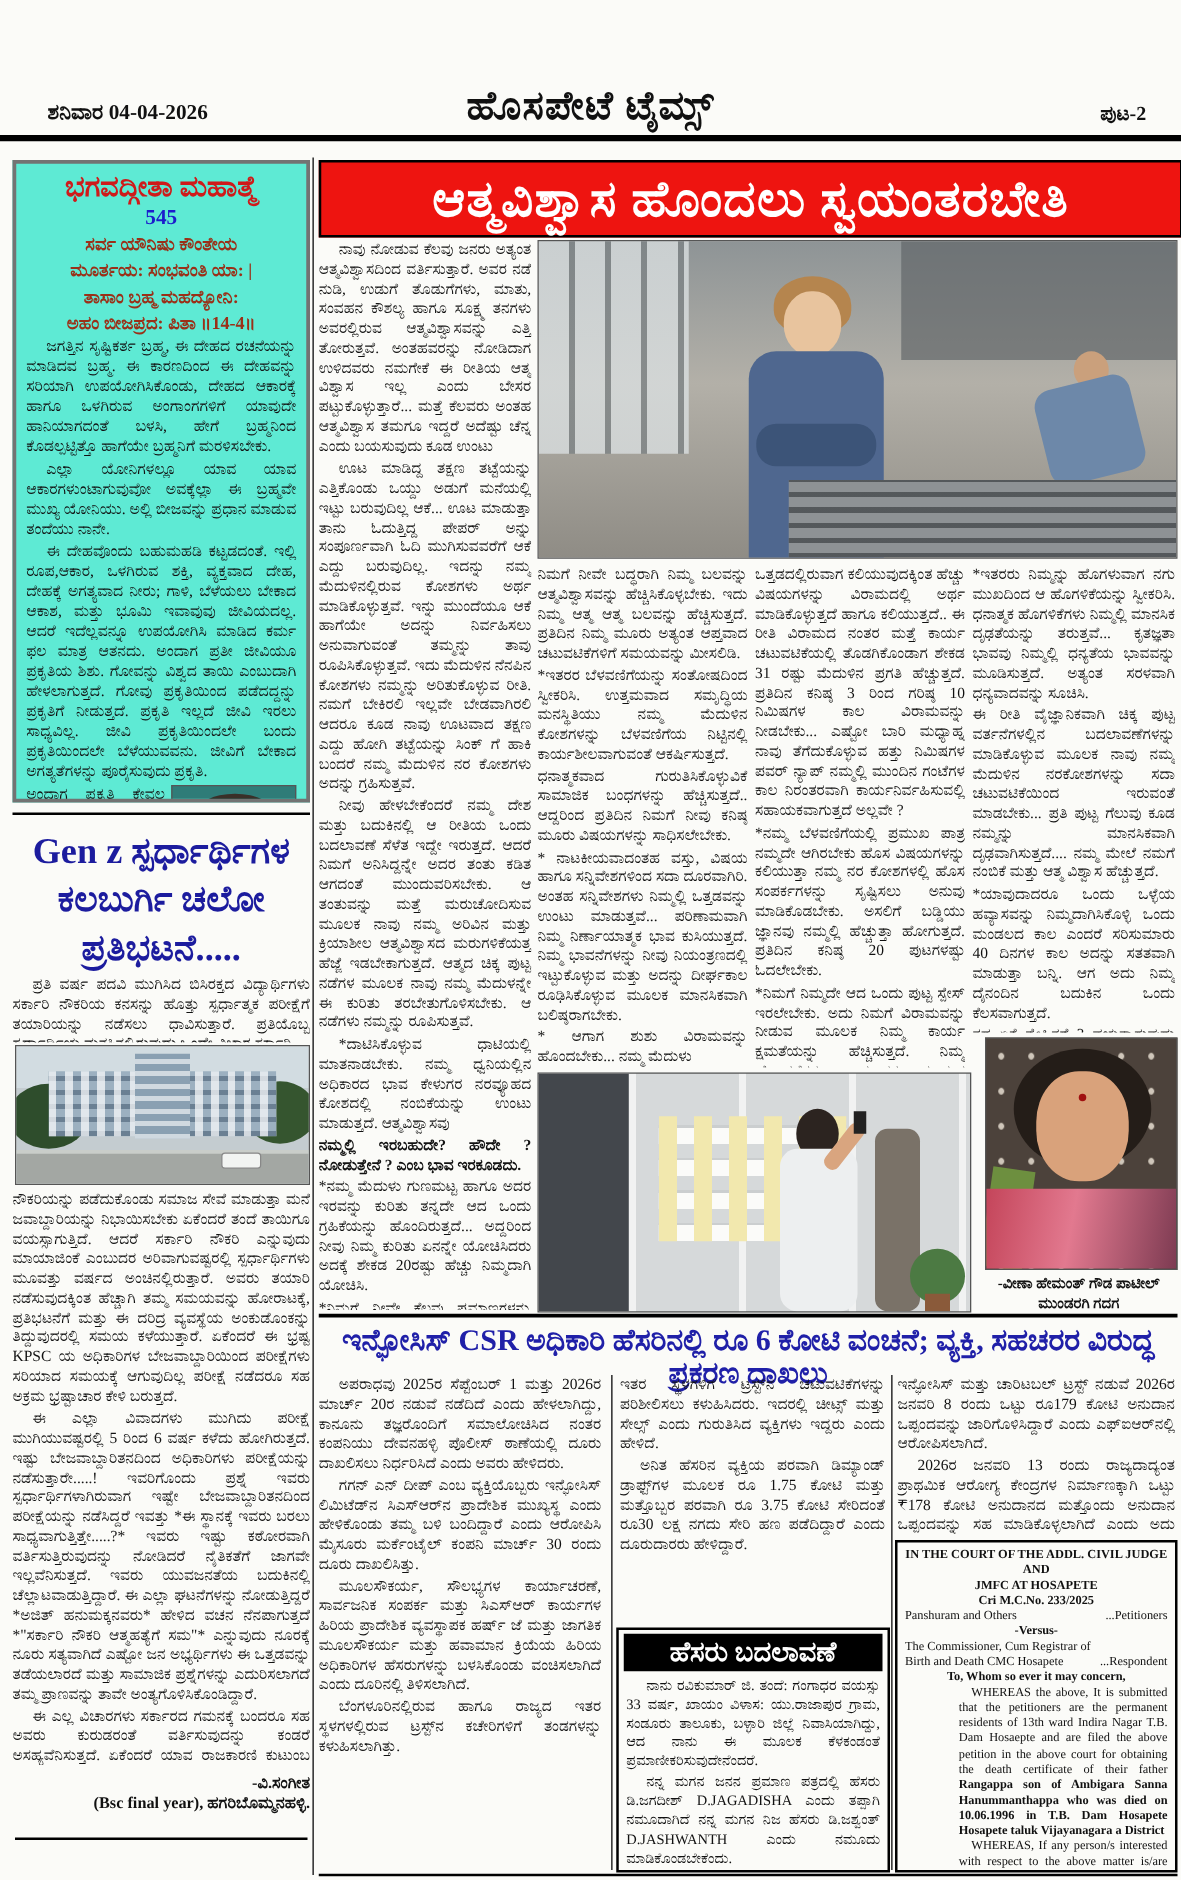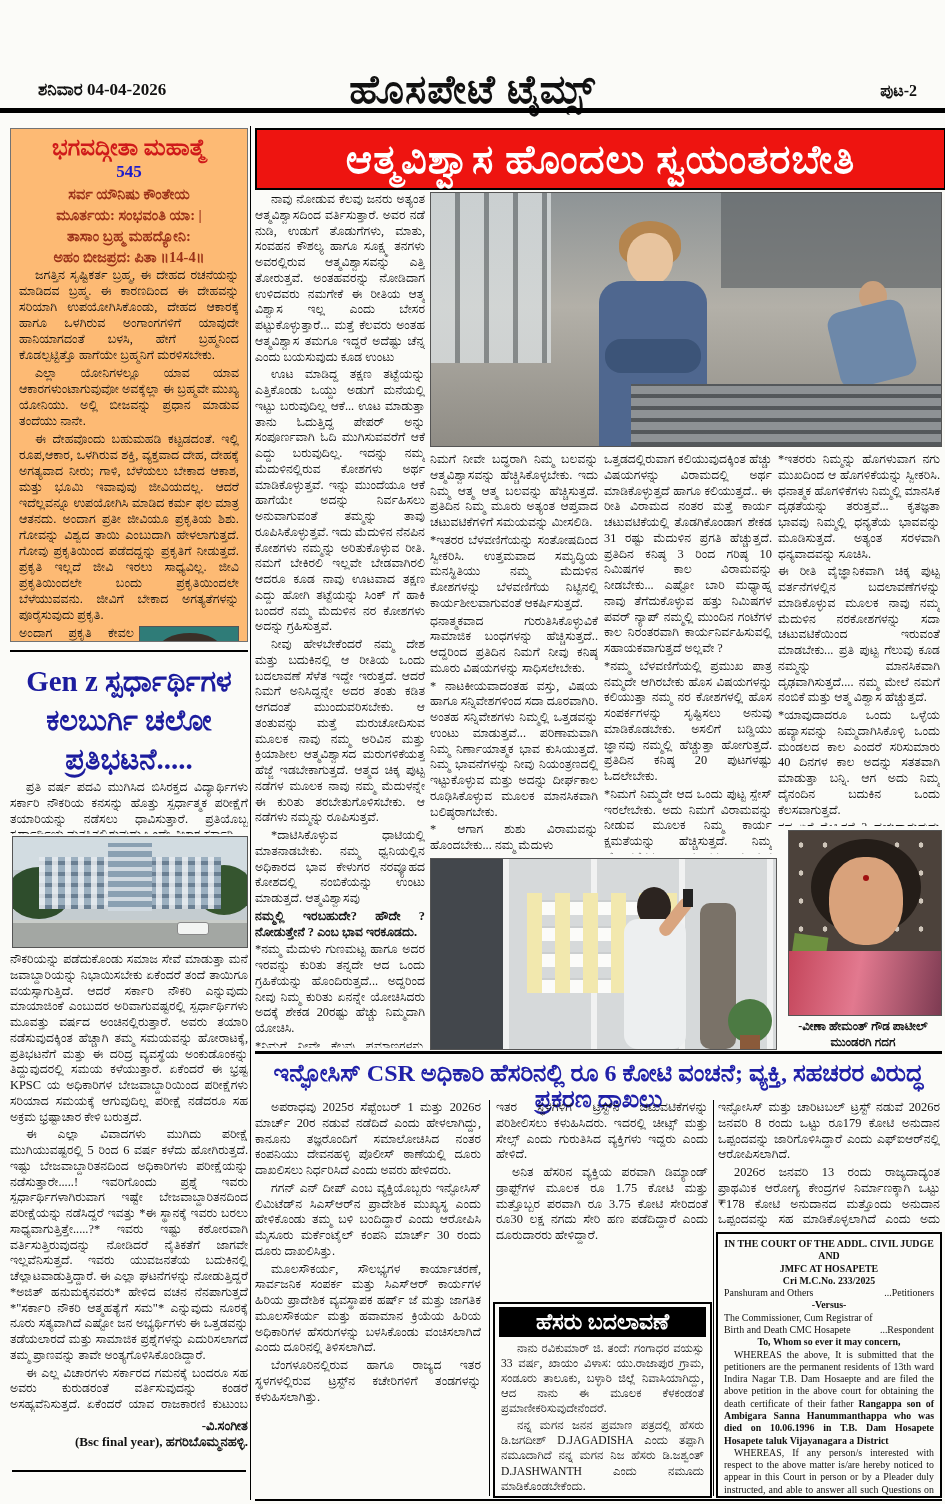--- a/index.html
+++ b/index.html
@@ -6,45 +6,45 @@
   body{width:945px;height:1504px;position:relative;background:#fbfbf8;
        font-family:"Liberation Serif",serif;color:#111;overflow:hidden;}
   .abs{position:absolute;}
   .para{font-size:12.4px;line-height:1.27;text-align:justify;text-indent:16px;margin:0 0 2px 0;}
   .para.noindent{text-indent:0;}
   .clip{overflow:hidden;}
   .rule-h{background:#000;}
   .rule-v{background:#000;}
   
   .hdr-date{font-size:17px;font-weight:bold;}
-  .hdr-mast{font-size:40px;font-weight:bold;letter-spacing:1px;}
+  .hdr-mast{font-size:32px;font-weight:bold;letter-spacing:1px;}
   .hdr-page{font-size:16px;font-weight:bold;}
   
-  .gita{background:#fdba74;border:1px solid #737373;padding:6px 8px;box-sizing:border-box;}
+  .gita{background:#5eead4;border:3px solid #737373;padding:6px 8px;box-sizing:border-box;}
   .gita-title{color:#cf1a1a;font-size:23px;font-weight:bold;text-align:center;line-height:1.1;}
   .gita-num{color:#1c1ccc;font-size:17px;font-weight:bold;text-align:center;margin:2px 0;}
   .gita-verse{color:#9a3018;font-size:14.5px;font-weight:bold;text-align:center;line-height:1.45;}
   .gita .para{font-size:12.6px;}
   
   .red-box{background:#ee1410;border:2px solid #000;color:#fff;display:flex;align-items:center;justify-content:center;}
   .red-box h1{font-size:40px;font-weight:bold;margin:17px;letter-spacing:1px;}
   .genz-head{color:#1c1c9e;font-size:29px;font-weight:bold;text-align:center;line-height:1.35;}
   .info-head{color:#2020a8;font-size:24px;font-weight:bold;text-align:center;line-height:1.1;}
   .byline-r{font-size:13px;font-weight:bold;text-align:right;}
   .caption{font-size:12px;font-weight:bold;text-align:center;line-height:1.35;}
   
   .nc-box{border:2px solid #000;box-sizing:border-box;padding:3px 6px;}
   .nc-title{background:#000;color:#fff;font-size:22px;font-weight:bold;text-align:center;padding:2px 0;margin:0 -2px 4px -2px;}
   .nc-box .para{font-size:11.6px;line-height:1.3;}
   
   .court{border:2px solid #000;box-sizing:border-box;padding:4px 6px;font-size:9.9px;line-height:1.24;}
   .court .c-center{text-align:center;font-weight:bold;}
   .court .c-row{display:flex;justify-content:space-between;align-items:center;}
   .court p{margin:0;text-align:justify;}
-  .court .c-just{text-indent:10px;}
+  .court .c-just{text-indent:10px;margin-left:43px;}
   
   .photo{position:absolute;overflow:hidden;border:1px solid #555;background:#999;}
   
   .ph1{background:linear-gradient(180deg,#8e9496 0%,#b3b0a8 45%,#8f8c85 100%);}
   .p1win{position:absolute;left:0;top:0;width:120px;height:170px;
          background:repeating-linear-gradient(90deg,#d9dedf 0 24px,#7d8385 24px 29px);opacity:.8;}
   .p1mach{position:absolute;right:0;top:0;width:220px;height:95px;background:#5e6265;opacity:.65;}
   .p1hair{position:absolute;left:188px;top:28px;width:62px;height:46px;border-radius:50% 50% 40% 40%;background:#b5854e;}
   .p1head{position:absolute;left:196px;top:40px;width:46px;height:52px;border-radius:48%;background:#e8c49e;}
   .p1body{position:absolute;left:168px;top:88px;width:108px;height:170px;border-radius:22px 22px 0 0;background:#4f678f;}

